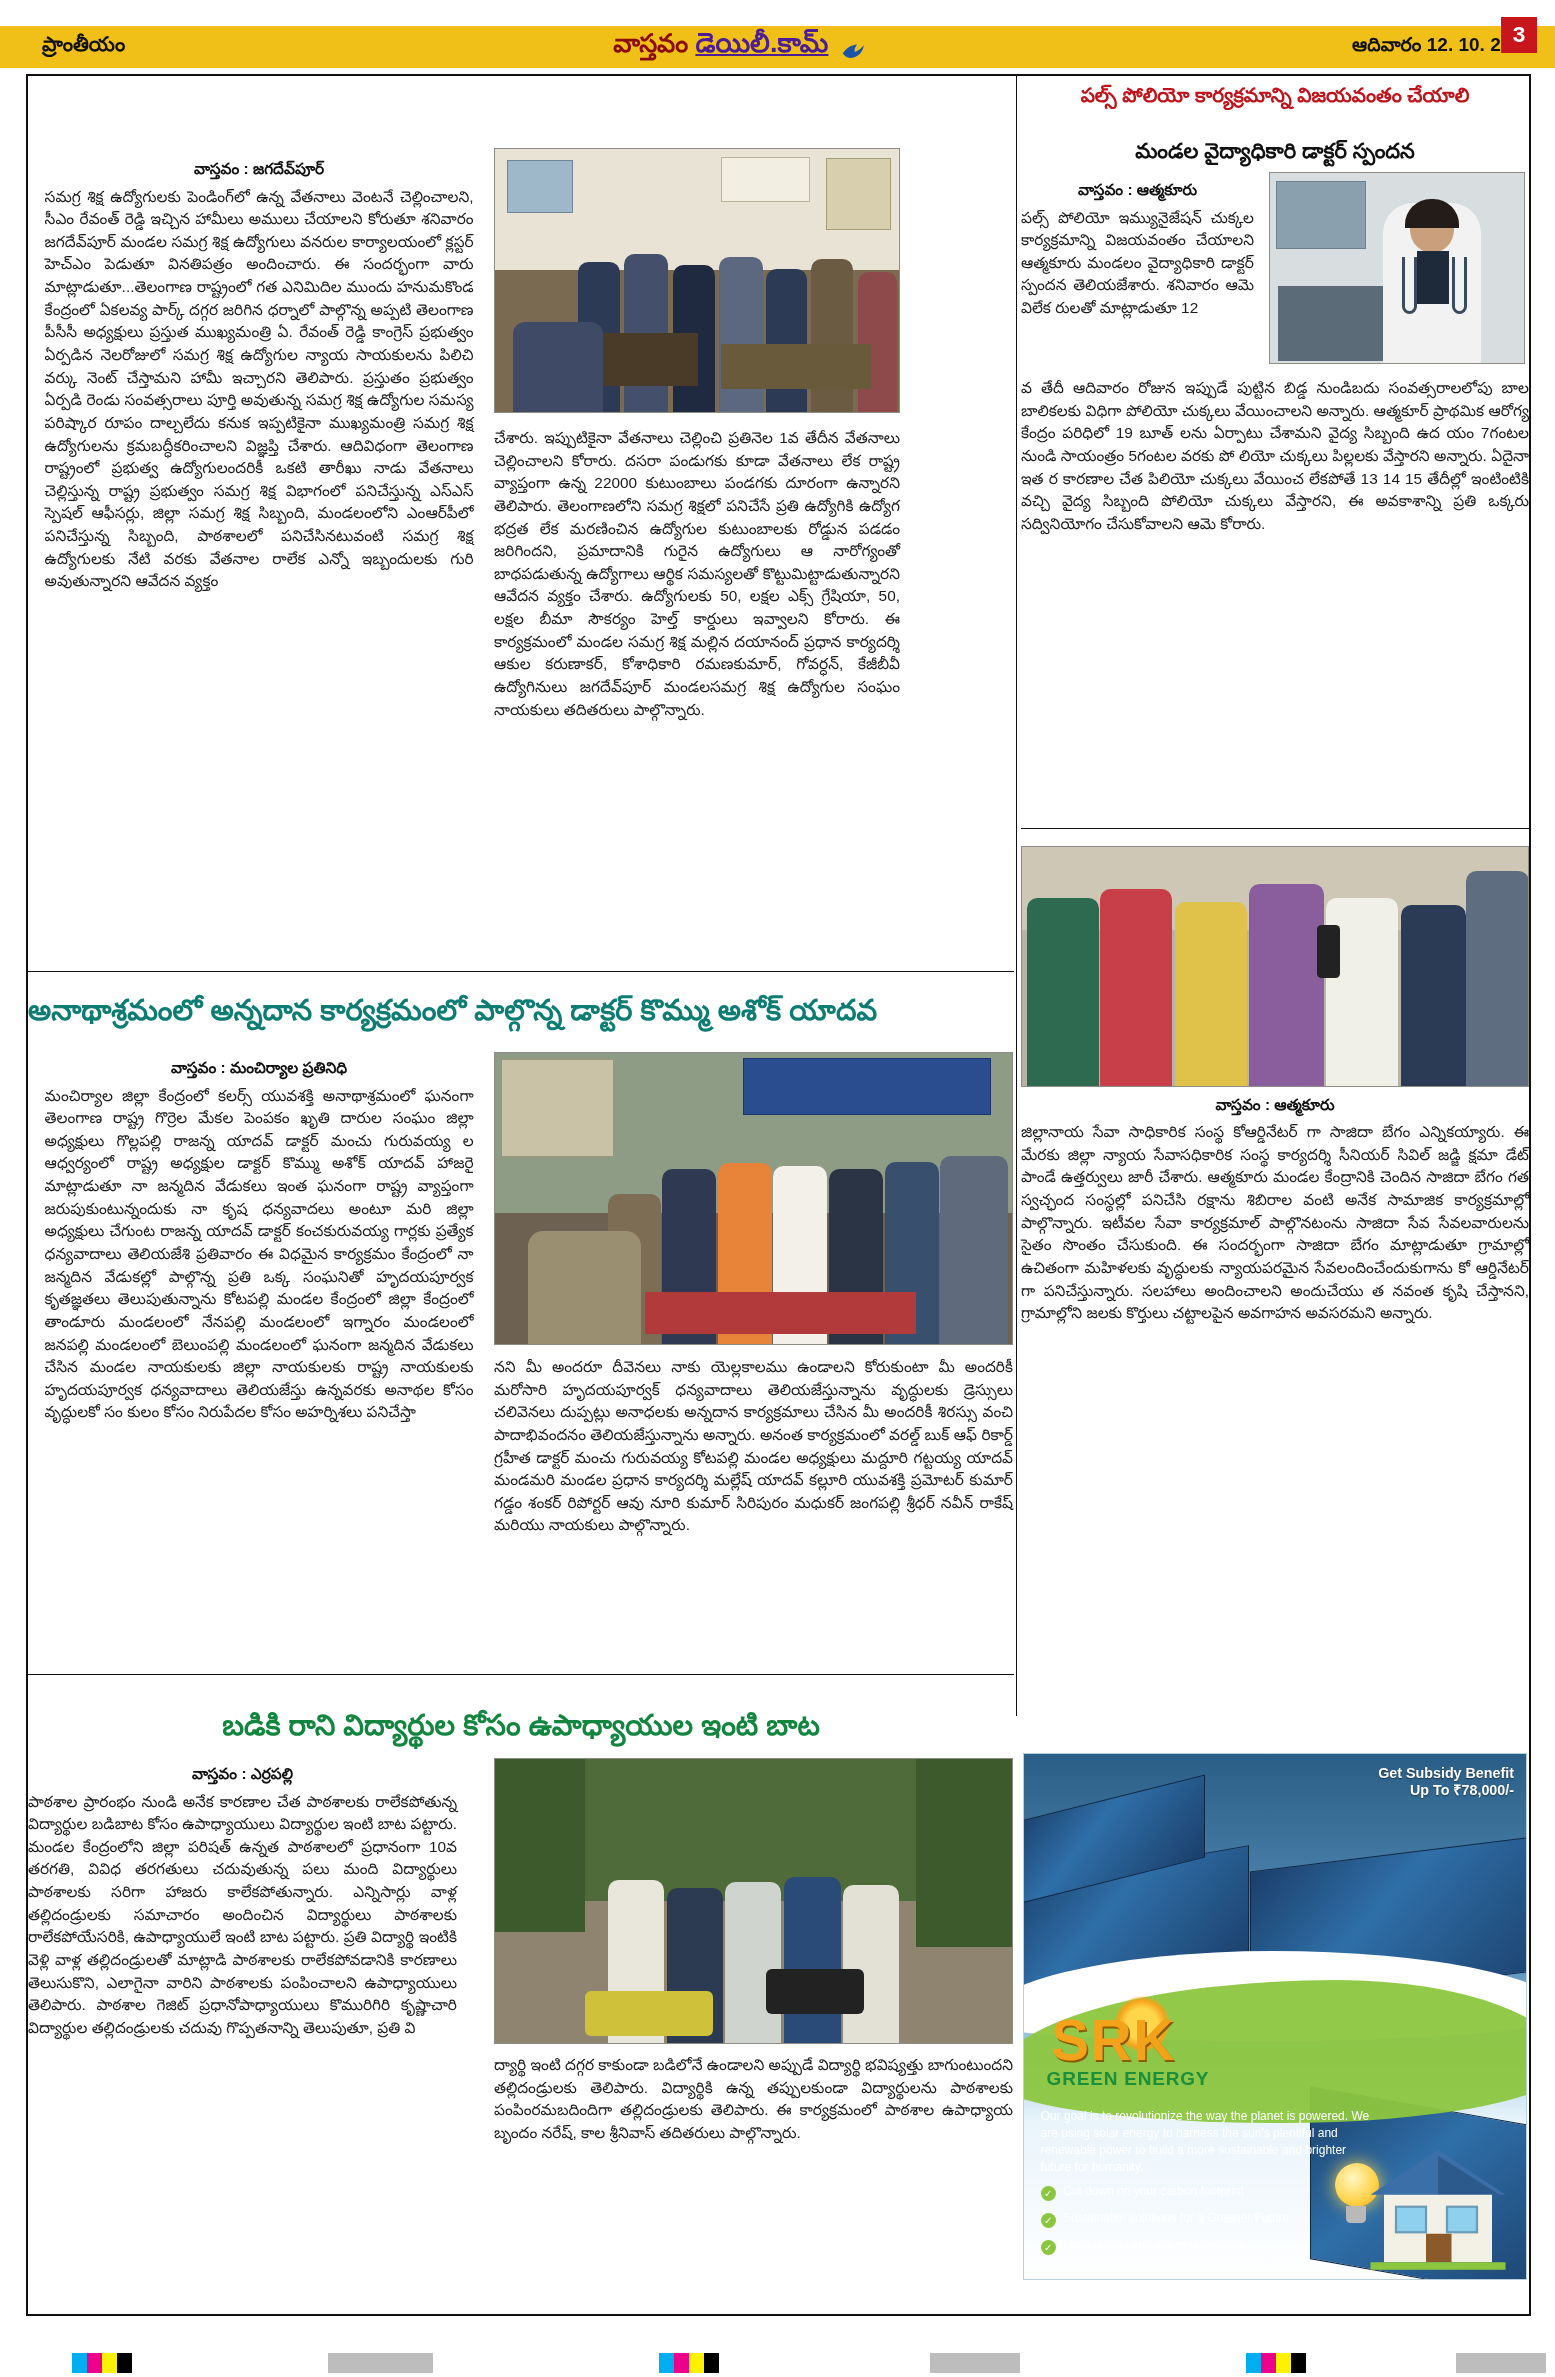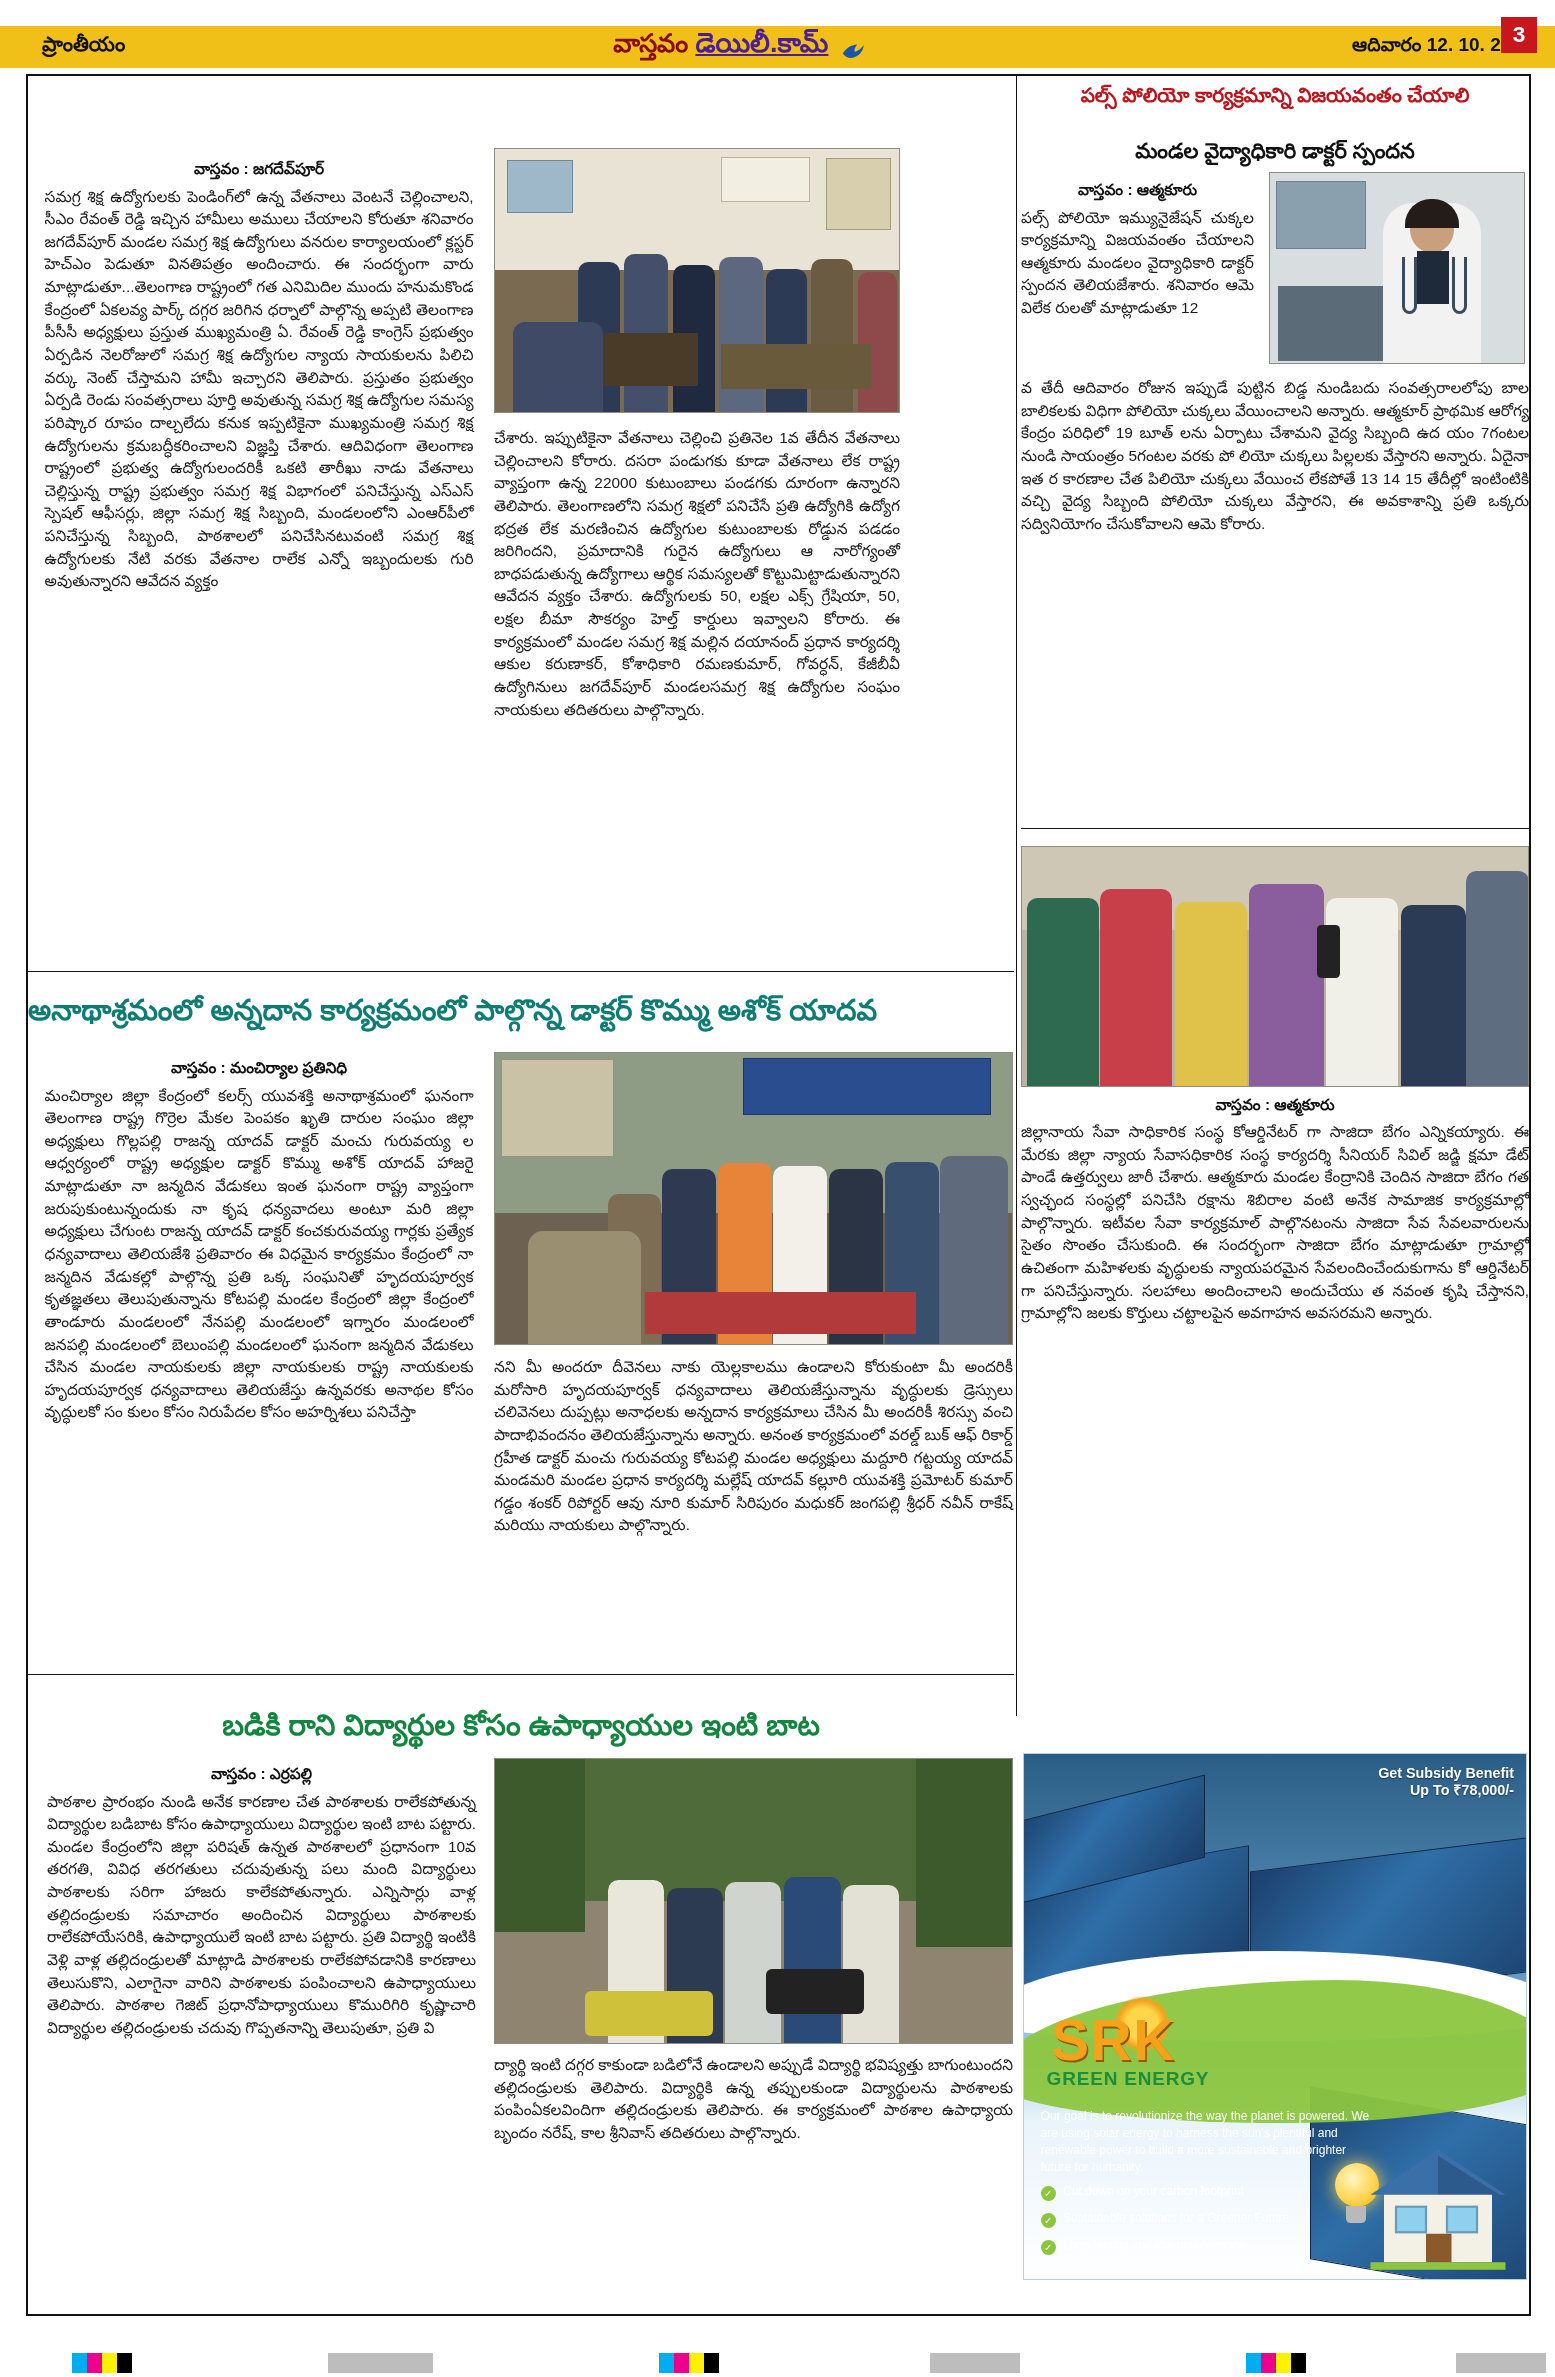--- a/index.html
+++ b/index.html
@@ -352,27 +352,27 @@
       <div style="position:absolute;left:421px;top:0;width:98px;height:188px;background:#3c5a2c;"></div>
       <div class="ppl" style="left:113px;width:56px;height:163px;background:#e9e6dc;"></div>
       <div class="ppl" style="left:172px;width:56px;height:155px;background:#2c3a52;"></div>
       <div class="ppl" style="left:230px;width:56px;height:161px;background:#cfd4cf;"></div>
       <div class="ppl" style="left:289px;width:57px;height:166px;background:#2a4a78;"></div>
       <div class="ppl" style="left:348px;width:56px;height:158px;background:#e3e0d6;"></div>
       <div style="position:absolute;left:90px;bottom:7.5px;width:128px;height:45px;background:#cfc23a;border-radius:6px;"></div>
       <div style="position:absolute;left:271px;bottom:29px;width:98px;height:45px;background:#222;border-radius:6px;"></div>
     </div>
 
-    <div style="position:absolute;left:19px;top:57px;width:429px;">
+    <div style="position:absolute;left:0;top:57px;width:429px;">
       <div class="byline" style="text-align:center;">వాస్తవం : ఎర్రపల్లి</div>
       <div class="body-text">పాఠశాల ప్రారంభం నుండి అనేక కారణాల చేత పాఠశాలకు రాలేకపోతున్న విద్యార్థుల బడిబాట కోసం ఉపాధ్యాయులు విద్యార్థుల ఇంటి బాట పట్టారు. మండల కేంద్రంలోని జిల్లా పరిషత్ ఉన్నత పాఠశాలలో ప్రధానంగా 10వ తరగతి, వివిధ తరగతులు చదువుతున్న పలు మంది విద్యార్థులు పాఠశాలకు సరిగా హాజరు కాలేకపోతున్నారు. ఎన్నిసార్లు వాళ్ల తల్లిదండ్రులకు సమాచారం అందించిన విద్యార్థులు పాఠశాలకు రాలేకపోయేసరికి, ఉపాధ్యాయులే ఇంటి బాట పట్టారు. ప్రతి విద్యార్థి ఇంటికి వెళ్లి వాళ్ల తల్లిదండ్రులతో మాట్లాడి పాఠశాలకు రాలేకపోవడానికి కారణాలు తెలుసుకొని, ఎలాగైనా వారిని పాఠశాలకు పంపించాలని ఉపాధ్యాయులు తెలిపారు. పాఠశాల గెజిట్ ప్రధానోపాధ్యాయులు కొమురిగిరి కృష్ణాచారి విద్యార్థుల తల్లిదండ్రులకు చదువు గొప్పతనాన్ని తెలుపుతూ, ప్రతి వి</div>
     </div>
 
     <div style="position:absolute;left:466px;top:346px;width:519px;">
-      <div class="body-text">ద్యార్థి ఇంటి దగ్గర కాకుండా బడిలోనే ఉండాలని అప్పుడే విద్యార్థి భవిష్యత్తు బాగుంటుందని తల్లిదండ్రులకు తెలిపారు. విద్యార్థికి ఉన్న తప్పులకుండా విద్యార్థులను పాఠశాలకు పంపింఏకలవిందిగా తల్లిదండ్రులకు తెలిపారు. ఈ కార్యక్రమంలో పాఠశాల ఉపాధ్యాయ బృందం నరేష్, కాల శ్రీనివాస్ తదితరులు పాల్గొన్నారు.</div>
+      <div class="body-text">ద్యార్థి ఇంటి దగ్గర కాకుండా బడిలోనే ఉండాలని అప్పుడే విద్యార్థి భవిష్యత్తు బాగుంటుందని తల్లిదండ్రులకు తెలిపారు. విద్యార్థికి ఉన్న తప్పులకుండా విద్యార్థులను పాఠశాలకు పంపింరమబదిందిగా తల్లిదండ్రులకు తెలిపారు. ఈ కార్యక్రమంలో పాఠశాల ఉపాధ్యాయ బృందం నరేష్, కాల శ్రీనివాస్ తదితరులు పాల్గొన్నారు.</div>
     </div>
   </div>
 
   <div id="ad">
 
     <div class="panel" style="left:-22.6px; top:113px; width:248px; height:120px; transform: skewY(-10deg);"></div>
     <div class="panel" style="left:226px; top:98px; width:316px; height:135px; transform: skewY(-7deg);"></div>
     <div class="panel" style="left:286px; top:354px; width:248px; height:173px; transform: skewY(10deg);"></div>
     <div class="panel" style="left:-15px; top:45px; width:196px; height:83px; transform: skewY(-14deg);"></div>
 

